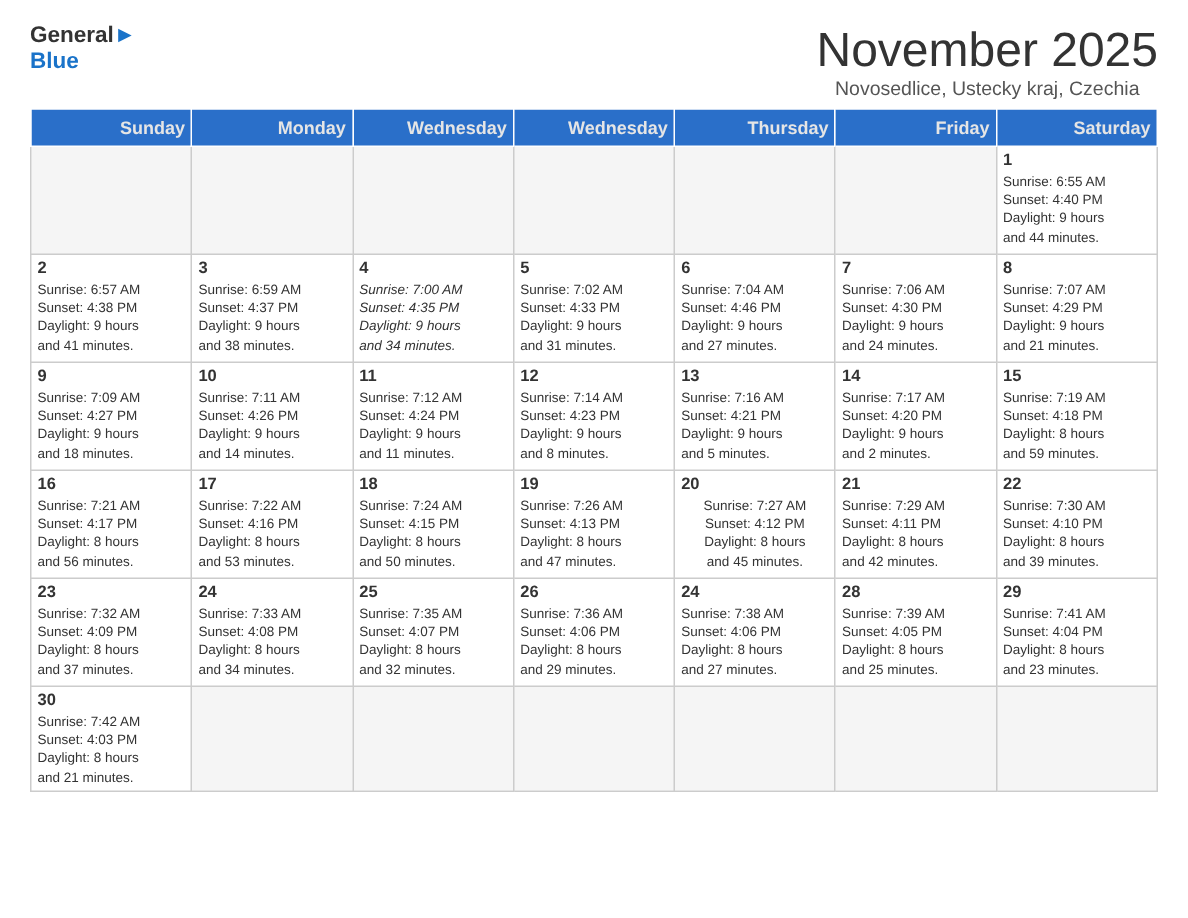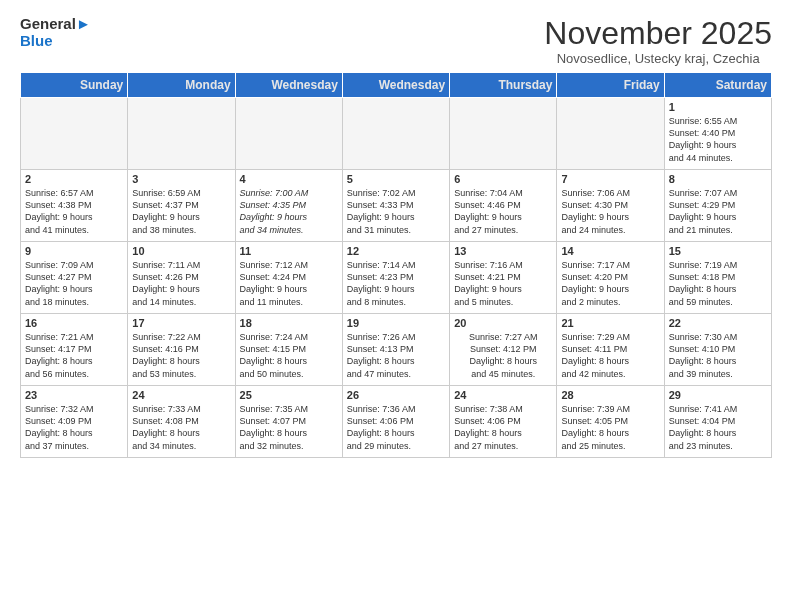--- a/index.html
+++ b/index.html
@@ -324,15 +324,30 @@
 and 25 minutes.</div>
           </td>
           <td>
             <span class="day-number">29</span>
             <div class="day-info" style="white-space: pre-line;">Sunrise: 7:41 AM
 Sunset: 4:04 PM
 Daylight: 8 hours
 and 23 minutes.</div>
           </td>
         </tr>
+        <tr>
+          <td class="last-row" style="height: 62px;">
+            <span class="day-number">30</span>
+            <div class="day-info" style="white-space: pre-line;">Sunrise: 7:42 AM
+Sunset: 4:03 PM
+Daylight: 8 hours
+and 21 minutes.</div>
+          </td>
+          <td class="empty last-row" style="height: 62px;"></td>
+          <td class="empty last-row" style="height: 62px;"></td>
+          <td class="empty last-row" style="height: 62px;"></td>
+          <td class="empty last-row" style="height: 62px;"></td>
+          <td class="empty last-row" style="height: 62px;"></td>
+          <td class="empty last-row" style="height: 62px;"></td>
+        </tr>
       </tbody>
   </table>
 </div>
 
 </body></html>

